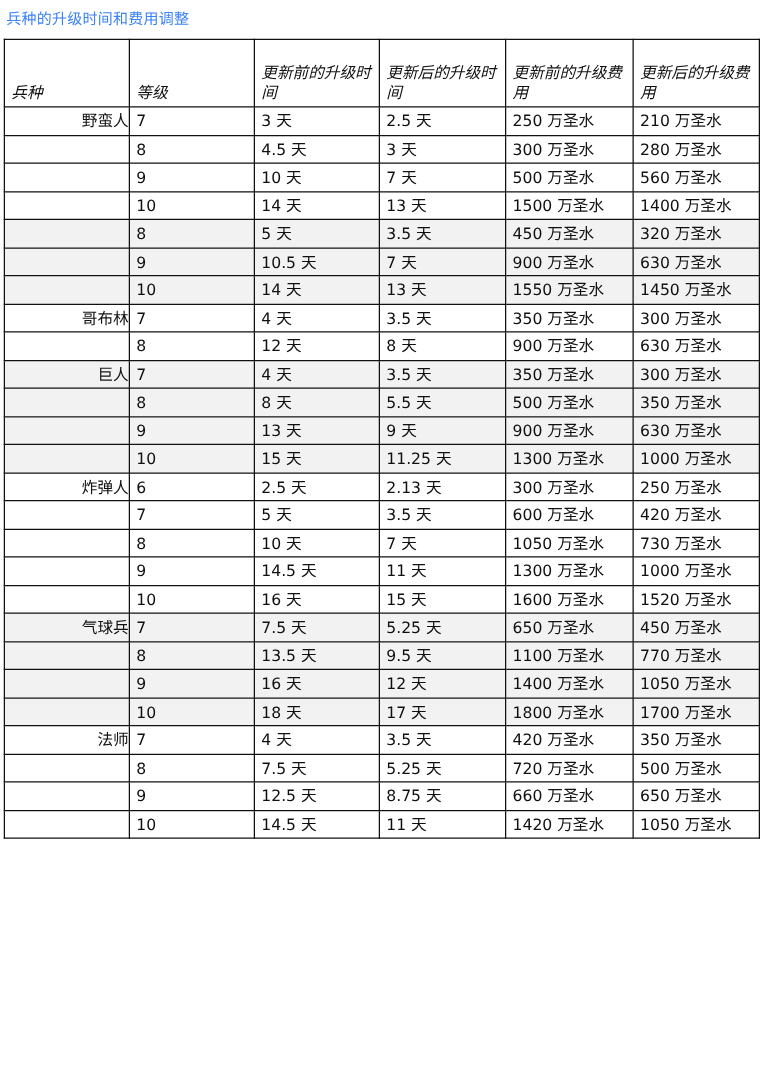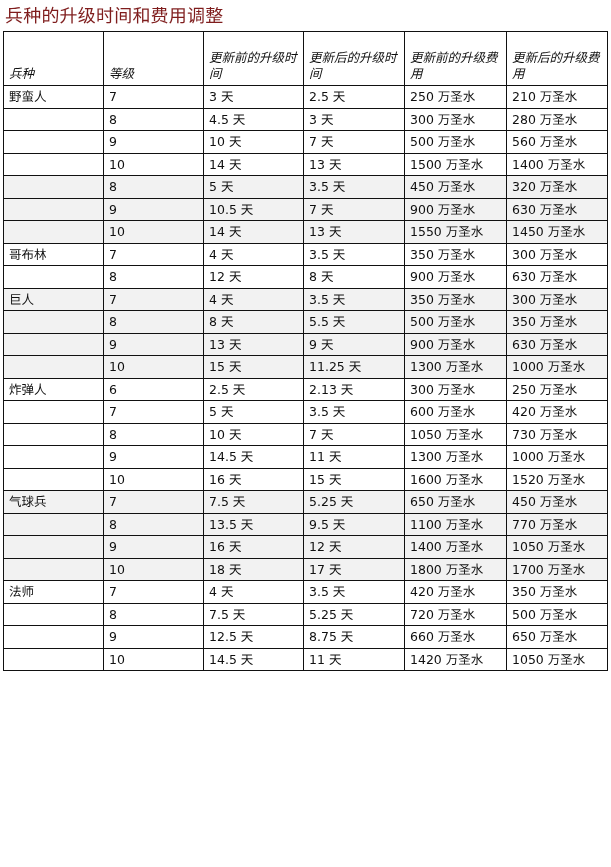--- a/index.html
+++ b/index.html
@@ -19,25 +19,25 @@
     position: relative;
     width: 611px;
     height: 867px;
     overflow: hidden;
     background: #ffffff;
   }
   .doc-title {
     position: absolute;
     left: 5px;
     top: 7px;
-    font-size: 18px;
+    font-size: 12px;
     line-height: 17px;
     letter-spacing: 0.2px;
     white-space: nowrap;
-    color: #7f1d1d;
+    color: #3b82f6;
   }
   .table-wrap {
     position: absolute;
     left: 3px;
     top: 31px;
     width: 604px;
   }
   table.upgrade-table {
     border-collapse: collapse;
     table-layout: fixed;
@@ -74,20 +74,21 @@
     word-break: break-all;
     font-style: italic;
   }
   
   td.unit-cell {
     border-top: 1px solid #d9d9d9;
     border-bottom: 1px solid #d9d9d9;
   }
   tr.group-first td.unit-cell {
     border-top: 1px solid #111111;
+    text-align: right;
   }
   tr.group-last td.unit-cell {
     border-bottom: 1px solid #111111;
   }
   tr.shaded td { background: #f2f2f2; }
   tr.plain  td { background: #ffffff; }
 
   .lvl { white-space: nowrap; }
 </style>
 </head>

